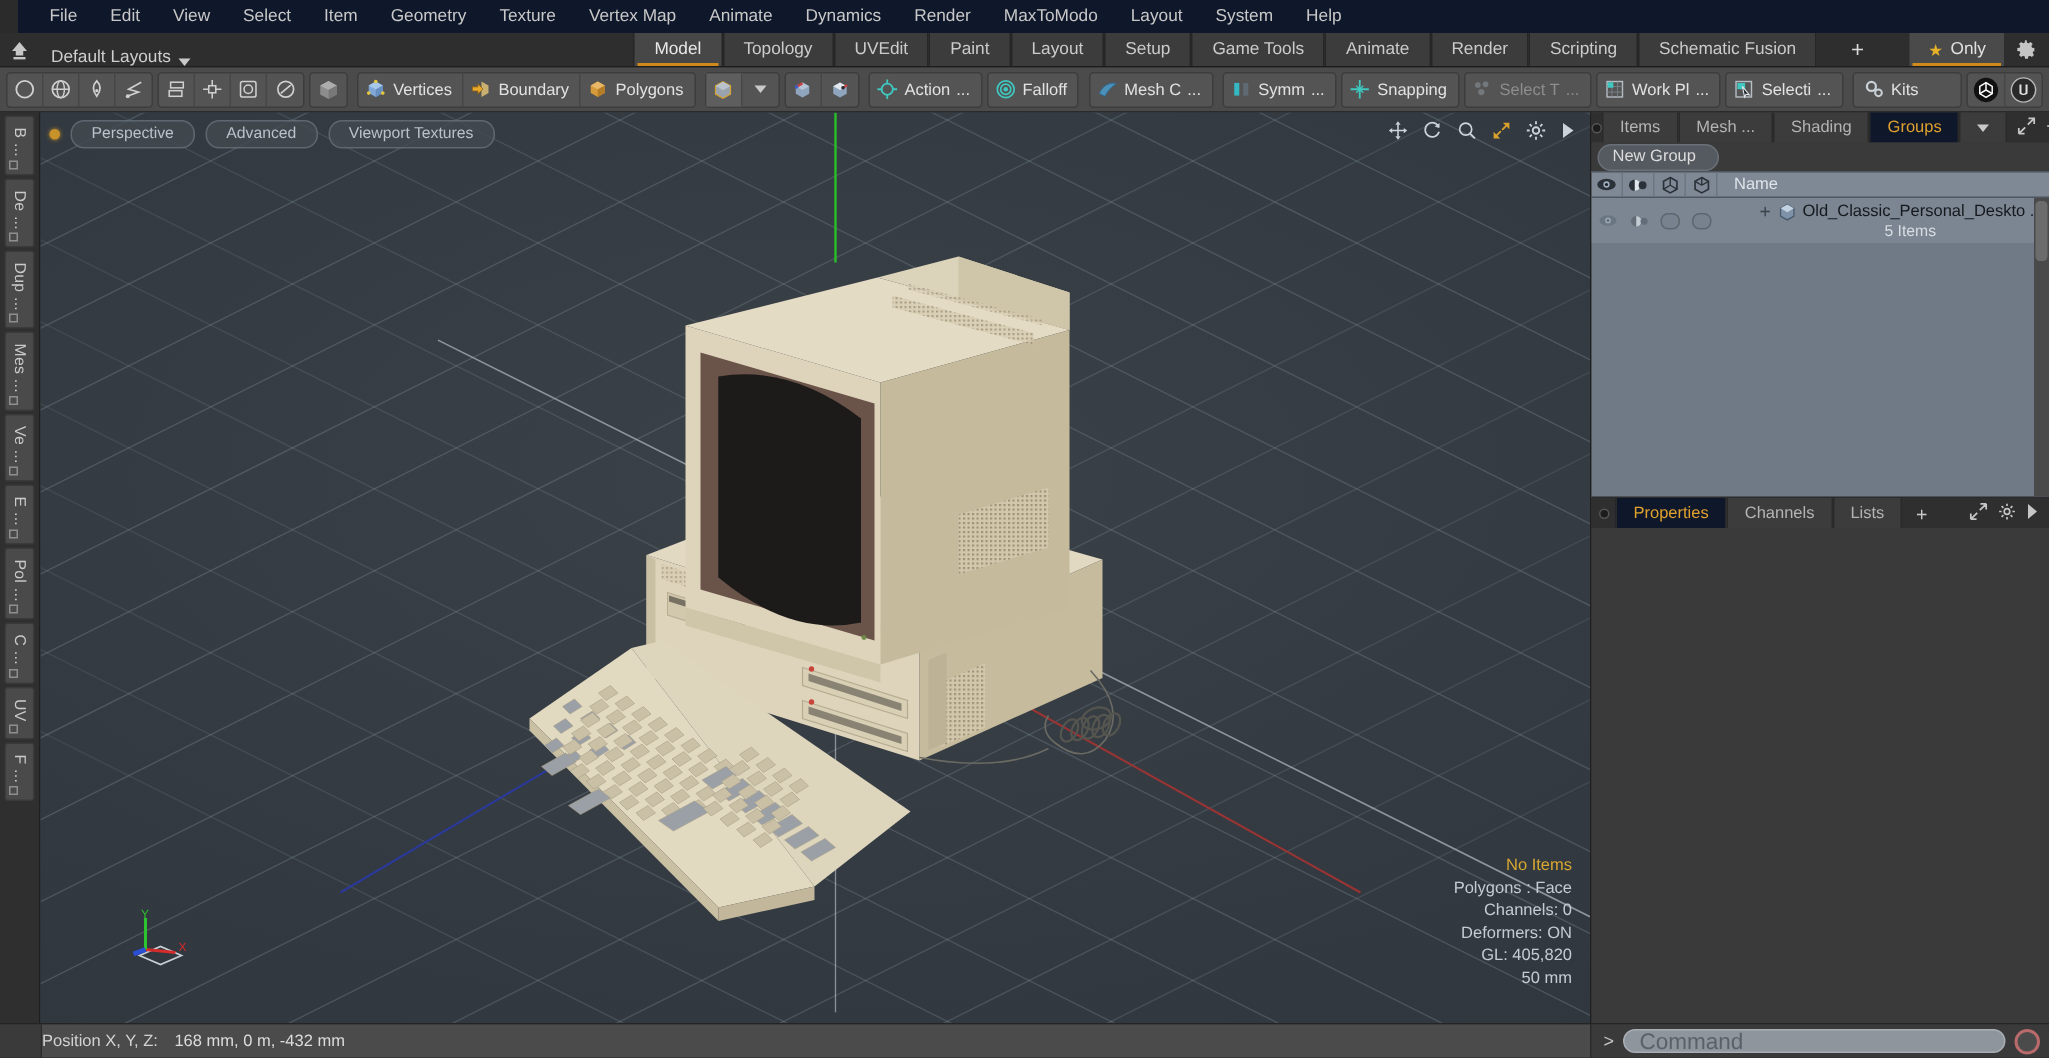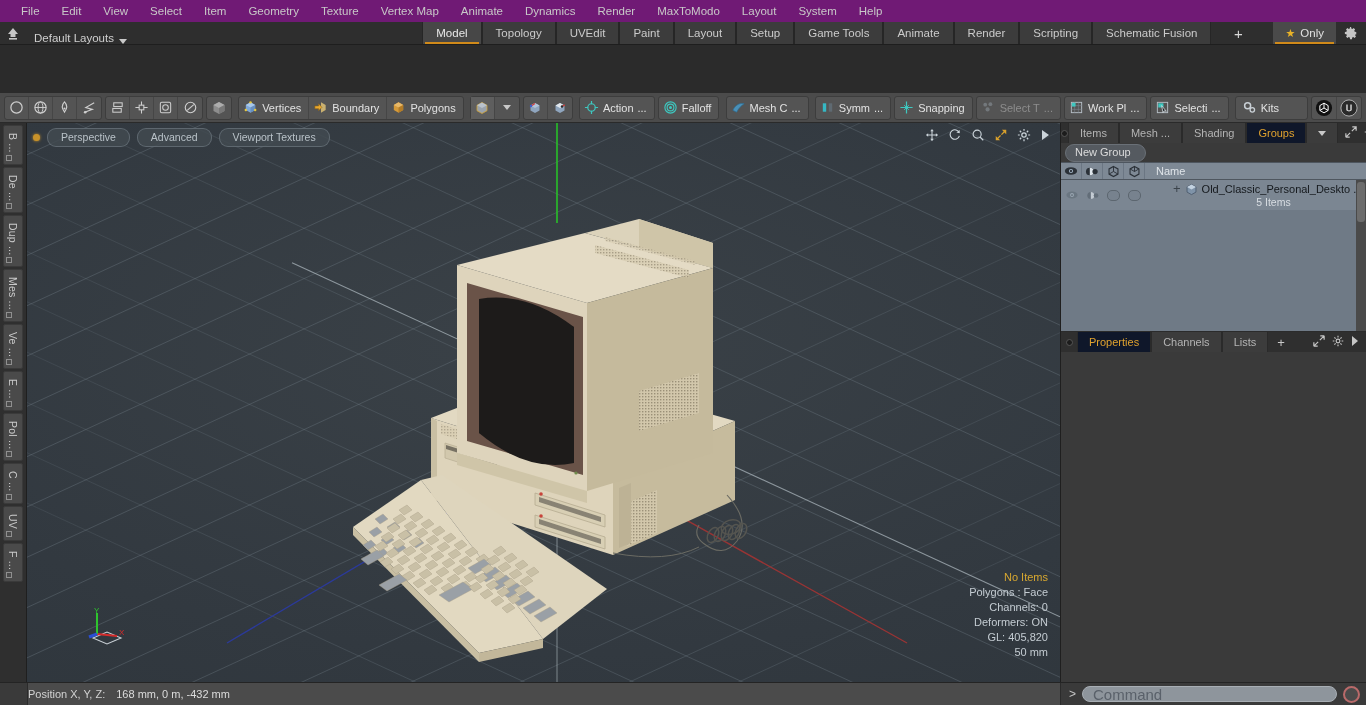--- a/index.html
+++ b/index.html
@@ -7,22 +7,22 @@
     width: 1366px; height: 705px;
     background: #2b2b2b;
     font-family: "Liberation Sans", sans-serif;
     overflow: hidden;
     -webkit-font-smoothing: antialiased;
   }
   #app { position: relative; width: 1366px; height: 705px; display: flex; flex-direction: column; }
 
   
   .menubar {
-    height: 22px; background: #701a75; display: flex; align-items: center;
-    padding-left: 10px; flex: 0 0 22px;
+    height: 22px; background: #0f172a; display: flex; align-items: center;
+    padding-left: 10px; flex: 0 0 22px; margin-left: 12px;
   }
   .menubar .mitem {
     color: #c8c8c8; font-size: 11.5px; padding: 0 11px; line-height: 22px;
     cursor: default; white-space: nowrap;
   }
 
   
   .layoutbar {
     height: 23px; background: #2e2e2e; display: flex; align-items: stretch;
     flex: 0 0 23px; border-bottom: 1px solid #1e1e1e;
@@ -52,21 +52,21 @@
     display: flex; align-items: center; gap: 5px; padding: 0 12px; background: #4a4a4a;
     color: #e0e0e0; font-size: 11.5px; position: relative; margin-left: 8px;
   }
   .only-btn::after { content:''; position:absolute; left:2px; right:2px; bottom:0; height:2px; background:#d08a1a; }
   .star { color: #e8b228; font-size: 11px; }
   .gear-top { width: 30px; display:flex; align-items:center; justify-content:center; color:#c5c5c5; font-size:13px; }
 
   
   .toolbar {
     height: 30px; flex: 0 0 30px; background: #4b4b4b; display: flex; align-items: center;
-    padding: 0 4px; gap: 3px; border-bottom: 1px solid #2a2a2a; margin-top: 48px;
+    padding: 0 4px; gap: 3px; border-bottom: 1px solid #2a2a2a;
   }
   .tgroup { display: flex; align-items: center; background: #545454; border: 1px solid #3d3d3d; border-radius: 3px; height: 24px; }
   .tbtn {
     height: 22px; min-width: 24px; display: flex; align-items: center; justify-content: center;
     color: #d2d2d2; font-size: 12px; padding: 0 3px; border-right: 1px solid #464646;
   }
   .tbtn:last-child { border-right: none; }
   .tbtn.wide { padding: 0 7px 0 4px; gap: 4px; font-size: 11px; color: #e2e2e2; white-space: nowrap; }
   .tbtn.dim { color: #8d8d8d; }
   .tsep { width: 5px; }

